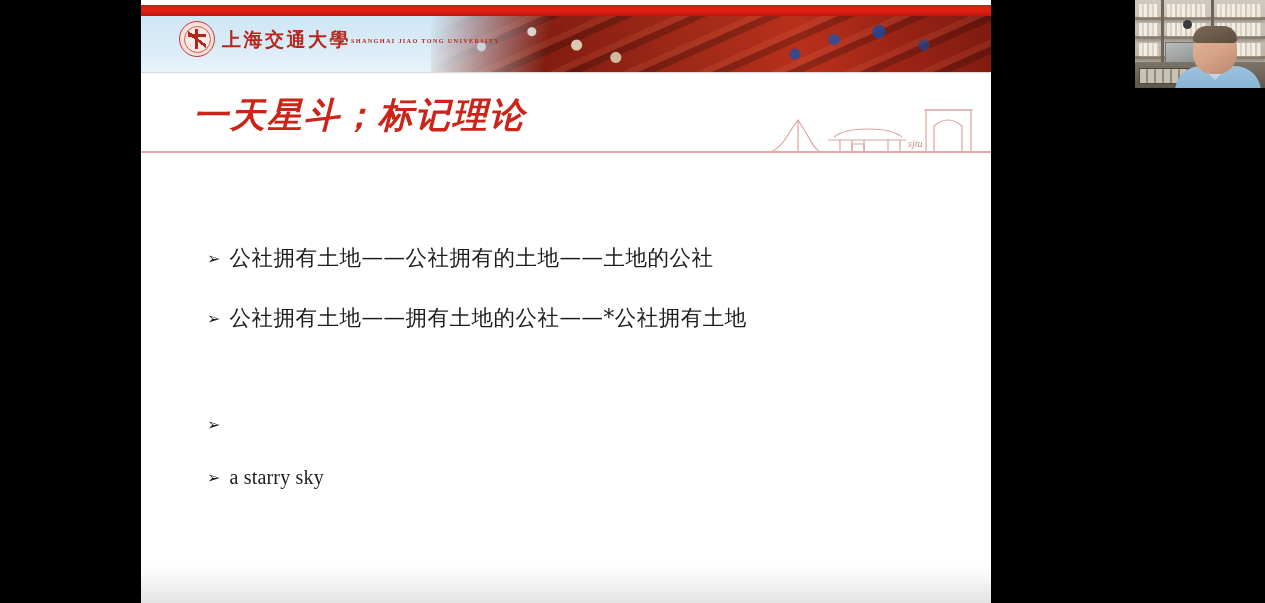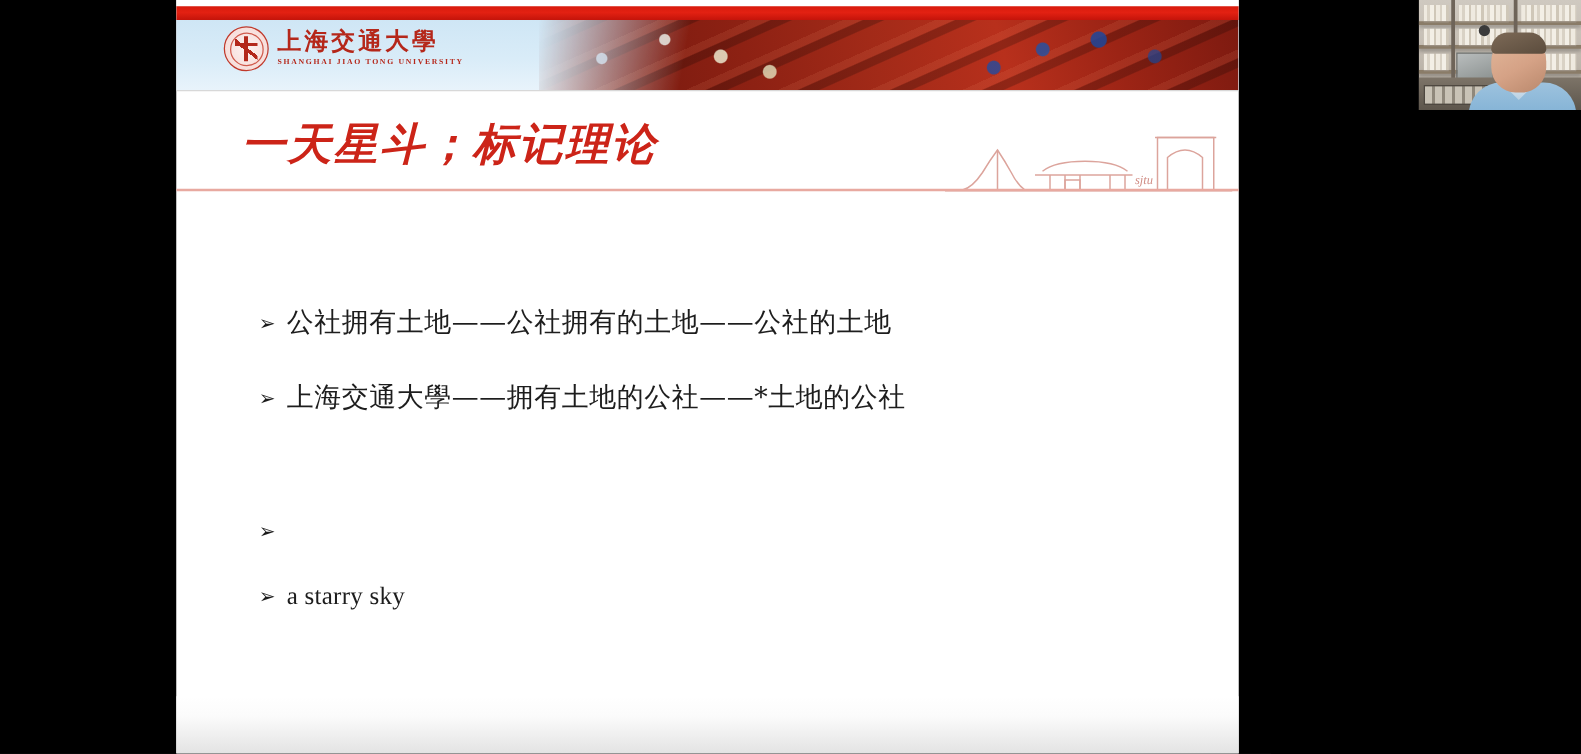--- a/index.html
+++ b/index.html
@@ -130,21 +130,21 @@
   }
   .logo-seal::after {
     content:"";
     position:absolute; left:8px; top:7px; right:8px; bottom:7px;
     background:
       linear-gradient(90deg, transparent 40%, #b3281b 40%, #b3281b 56%, transparent 56%),
       linear-gradient(0deg, transparent 62%, #b3281b 62%, #b3281b 74%, transparent 74%),
       linear-gradient(38deg, transparent 44%, #b3281b 44%, #b3281b 54%, transparent 54%);
   }
   .logo-text {
-    display:flex; flex-direction:column; line-height:1;
+    display:flex; flex-direction:row; line-height:1;align-items:center;
   }
   .logo-cn {
     font-family: "DejaVu Serif", "Liberation Serif", serif;
     font-size: 19px;
     font-weight: 700;
     color: #b5271a;
     letter-spacing: 2.5px;
     white-space: nowrap;
   }
   .logo-en {
@@ -368,26 +368,26 @@
 
         <path d="M0 56.5 L230 56.5"></path>
       </g>
       <text x="152" y="51" font-family="Liberation Serif, serif" font-size="10" font-style="italic" fill="#d08c84">sjtu</text>
     </svg>
 
     <div class="body-list">
 
       <div class="bullet-row r1">
         <span class="bullet-mark">➢</span>
-        <span class="bullet-cn">公社拥有土地——公社拥有的土地——公社的土地</span>
+        <span class="bullet-cn">公社拥有土地——公社拥有的土地——土地的公社</span>
       </div>
 
       <div class="bullet-row r2">
         <span class="bullet-mark">➢</span>
-        <span class="bullet-cn">上海交通大學——拥有土地的公社——*土地的公社</span>
+        <span class="bullet-cn">公社拥有土地——拥有土地的公社——*公社拥有土地</span>
       </div>
 
       <div class="bullet-row r3">
         <span class="bullet-mark">➢</span>
       </div>
 
       <div class="bullet-row r4">
         <span class="bullet-mark">➢</span>
         <span class="bullet-en">a starry sky</span>
       </div>

